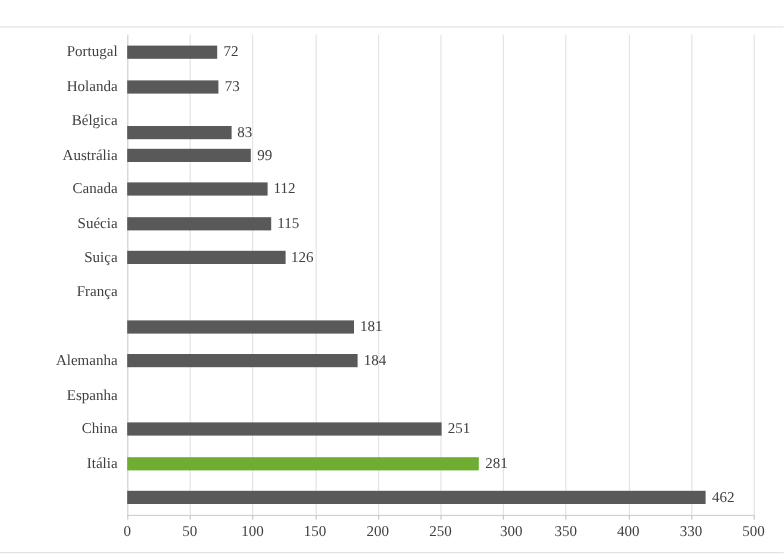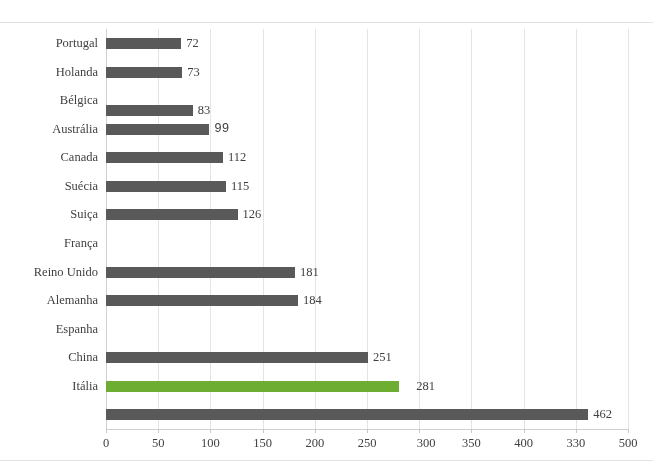--- a/index.html
+++ b/index.html
@@ -150,21 +150,20 @@
 
   <div id="cat-axis">
       <div class="cat-label" style="top: 0px;">Portugal</div>
       <div class="cat-label" style="top: 28.5714px;">Holanda</div>
       <div class="cat-label" style="top: 57.1429px;">Bélgica</div>
       <div class="cat-label" style="top: 85.7143px;">Austrália</div>
       <div class="cat-label" style="top: 114.286px;">Canada</div>
       <div class="cat-label" style="top: 142.857px;">Suécia</div>
       <div class="cat-label" style="top: 171.429px;">Suiça</div>
       <div class="cat-label" style="top: 200px;">França</div>
-      <div class="cat-label" style="top: 228.571px;">Reino Unido</div>
       <div class="cat-label" style="top: 257.143px;">Alemanha</div>
       <div class="cat-label" style="top: 285.714px;">Espanha</div>
       <div class="cat-label" style="top: 314.286px;">China</div>
       <div class="cat-label" style="top: 342.857px;">Itália</div>
     </div>
 
   <div id="plot-area">
     <div class="axis-line"></div>
     <div class="axis-baseline"></div>
   <div class="tickmark" style="left: 0px;"></div>
@@ -193,21 +192,21 @@
         <div class="bar-value" style="left: 80.168px;">72</div>
       </div>
       <div class="bar-row" style="top: 28.5714px;">
         <div class="bar" style="width: 76.212px;"></div>
         <div class="bar-value" style="left: 81.212px;">73</div>
       </div>
       <div class="bar-row" style="top: 41px; margin-top: 26px;">
         <div class="bar" style="width: 86.652px;"></div>
         <div class="bar-value" style="left: 91.652px;">83</div>
       </div>
-      <div class="bar-row" style="top: 85.7143px; font-family: Liberation Mono, monospace;">
+      <div class="bar-row" style="top: 85.7143px;">
         <div class="bar" style="width: 103.356px;"></div>
         <div class="bar-value" style="left: 108.356px;">99</div>
       </div>
       <div class="bar-row" style="top: 114.286px;">
         <div class="bar" style="width: 116.928px;"></div>
         <div class="bar-value" style="left: 121.928px;">112</div>
       </div>
       <div class="bar-row" style="top: 142.857px;">
         <div class="bar" style="width: 120.06px;"></div>
         <div class="bar-value" style="left: 125.06px;">115</div>
@@ -223,21 +222,21 @@
       <div class="bar-row" style="top: 257.143px;">
         <div class="bar" style="width: 192.096px;"></div>
         <div class="bar-value" style="left: 197.096px;">184</div>
       </div>
       <div class="bar-row" style="top: 314.286px;">
         <div class="bar" style="width: 262.044px;"></div>
         <div class="bar-value" style="left: 267.044px;">251</div>
       </div>
       <div class="bar-row" style="top: 342.857px;">
         <div class="bar highlight" style="width: 293.364px;"></div>
-        <div class="bar-value" style="left: 298.364px; margin-left: 12px;">281</div>
+        <div class="bar-value" style="left: 298.364px;">281</div>
       </div>
       <div class="bar-row" style="top: 371.429px;">
         <div class="bar" style="width: 482.328px;"></div>
         <div class="bar-value" style="left: 487.328px;">462</div>
       </div>
     </div>
 
   <div id="x-axis-labels">
       <div class="x-tick-label" style="left: 0px;">0</div>
       <div class="x-tick-label" style="left: 52.2px;">50</div>

